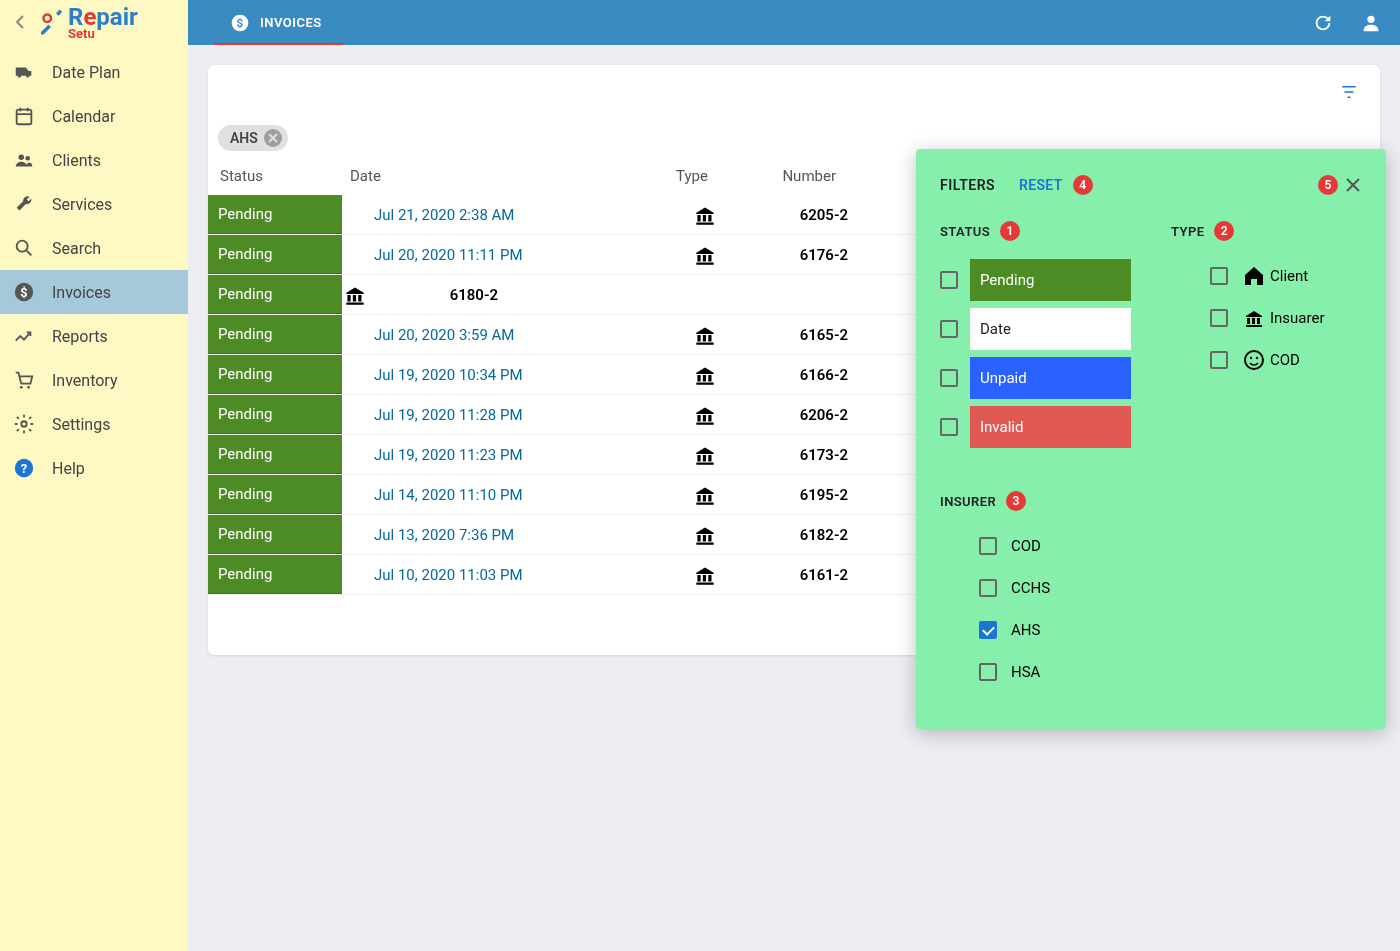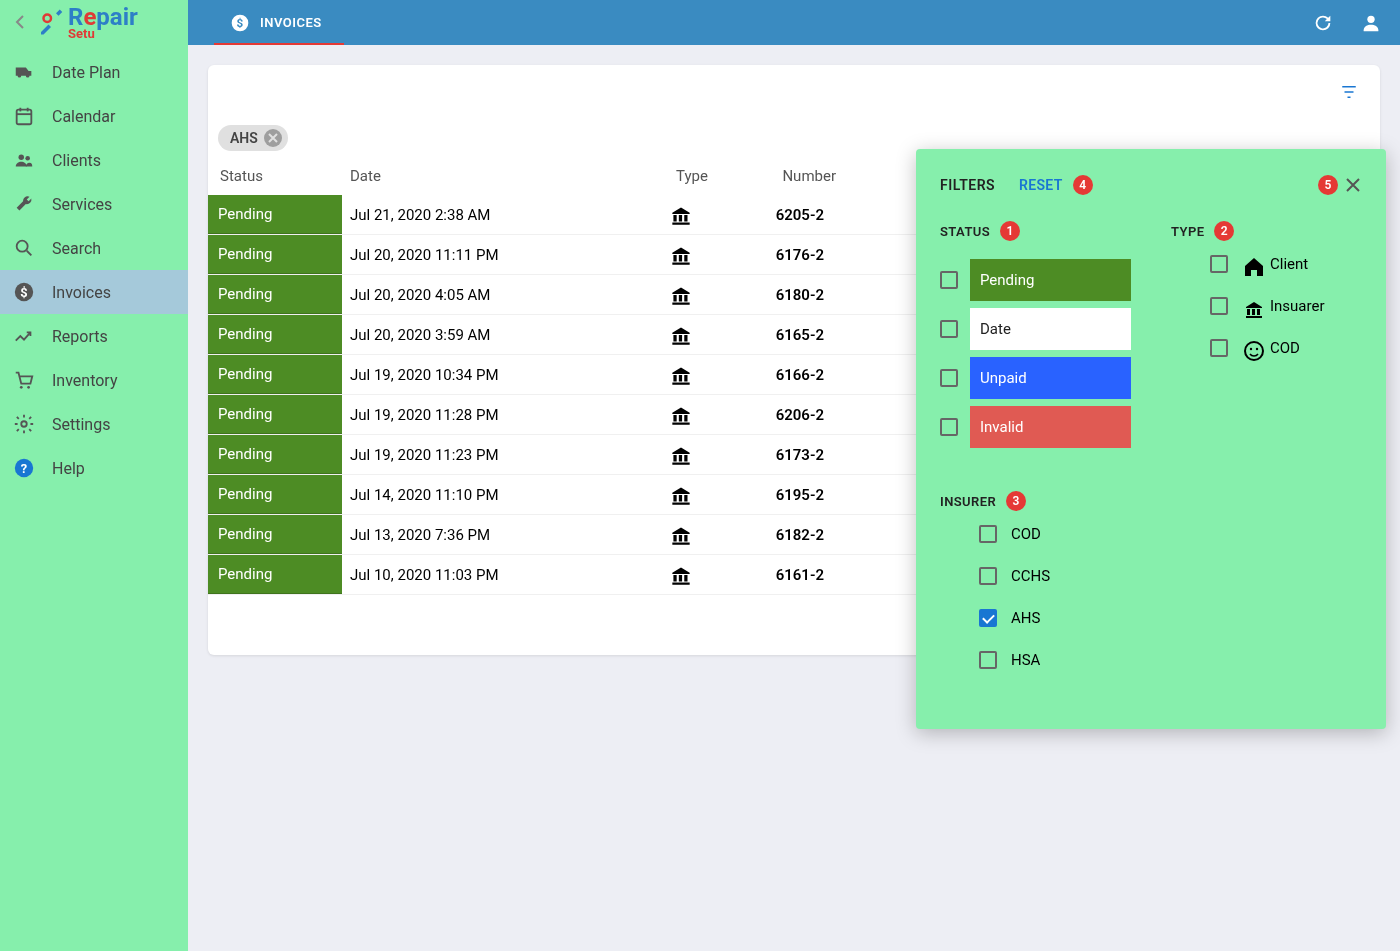--- a/index.html
+++ b/index.html
@@ -14,21 +14,21 @@
   height: 951px;
   overflow: hidden;
   position: relative;
 }
 .sidebar {
   position: absolute;
   left: 0;
   top: 0;
   width: 188px;
   height: 100%;
-  background: #86efac;
+  background: #fef9c3;
 }
 .sidebar-header {
   height: 44px;
   display: flex;
   align-items: center;
   padding: 0 8px;
 }
 .sidebar-header .chev {
   width: 24px;
   height: 24px;
@@ -219,21 +219,22 @@
   display: flex;
   align-items: center;
   padding-left: 10px;
   font-size: 15px;
   border-bottom: 1px solid #3f741d;
 }
 .date-cell {
   width: 326px;
   padding-left: 8px;
   font-size: 15px;
-  color: #000000;
+  color: #0369a1;
+  margin-left: 24px;
 }
 .type-cell {
   width: 86px;
   display: flex;
   justify-content: flex-start;
 }
 .number-cell {
   width: 70px;
   text-align: right;
   font-weight: 600;
@@ -313,20 +314,21 @@
 .status-pending { background: #4d8c24; color: #fff; }
 .status-paid { background: #fff; color: #222; }
 .status-unpaid { background: #2962ff; color: #fff; }
 .status-invalid { background: #e05a53; color: #fff; }
 .type-options, .insurer-options {
   display: flex;
   flex-direction: column;
 }
 .type-row, .insurer-row {
   display: flex;
+  align-items: center;
   height: 42px;
   padding-left: 39px;
 }
 .type-row .cb, .insurer-row .cb { width: 30px; }
 .type-row .icon { width: 28px; display: flex; justify-content: center; }
 .type-row .lbl, .insurer-row .lbl { font-size: 15px; margin-left: 2px; }
 .insurer-section {
   margin-top: 40px;
 }
 .checkbox {
@@ -562,21 +564,20 @@
               <span>
                 <svg width="26" height="26" viewBox="0 0 24 24">
                   <path d="M4 10l8-5 8 5v1H4v-1zM5 12h3v6H5v-6zm5 0h3v6h-3v-6zm5 0h3v6h-3v-6zM4 19h16v2H4v-2z" fill="#000"></path>
                 </svg>
               </span>
             </div>
             <div class="number-cell">6176-2</div>
           </div>
           <div class="row">
             <div class="status-cell">Pending</div>
-            <div class="date-cell">Jul 20, 2020 4:05 AM</div>
             <div class="type-cell">
               <span>
                 <svg width="26" height="26" viewBox="0 0 24 24">
                   <path d="M4 10l8-5 8 5v1H4v-1zM5 12h3v6H5v-6zm5 0h3v6h-3v-6zm5 0h3v6h-3v-6zM4 19h16v2H4v-2z" fill="#000"></path>
                 </svg>
               </span>
             </div>
             <div class="number-cell">6180-2</div>
           </div>
           <div class="row">

